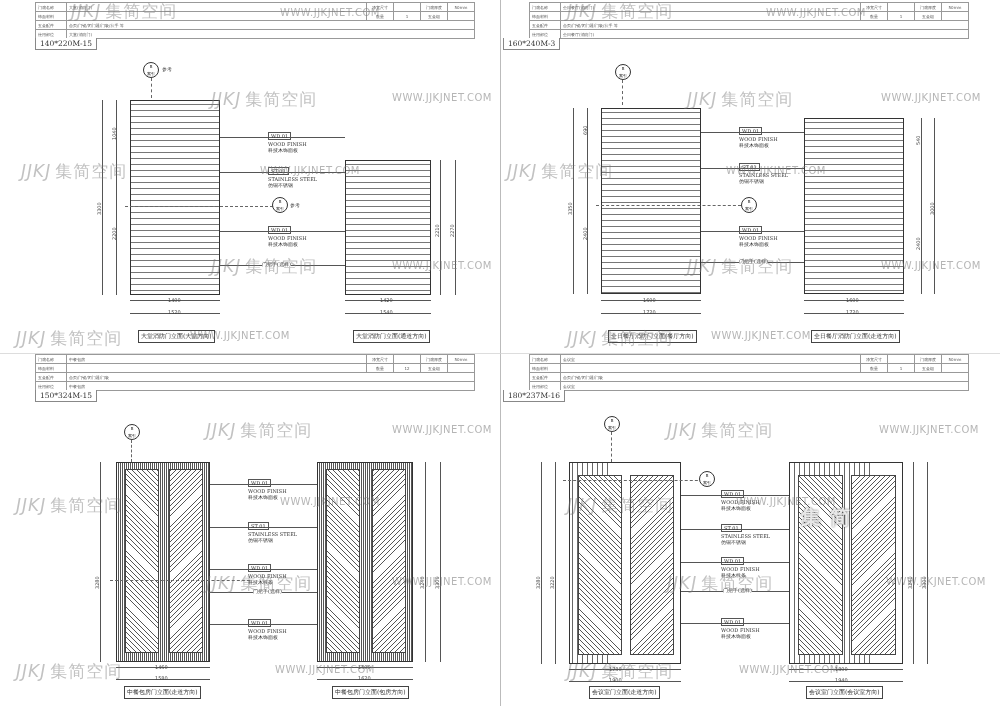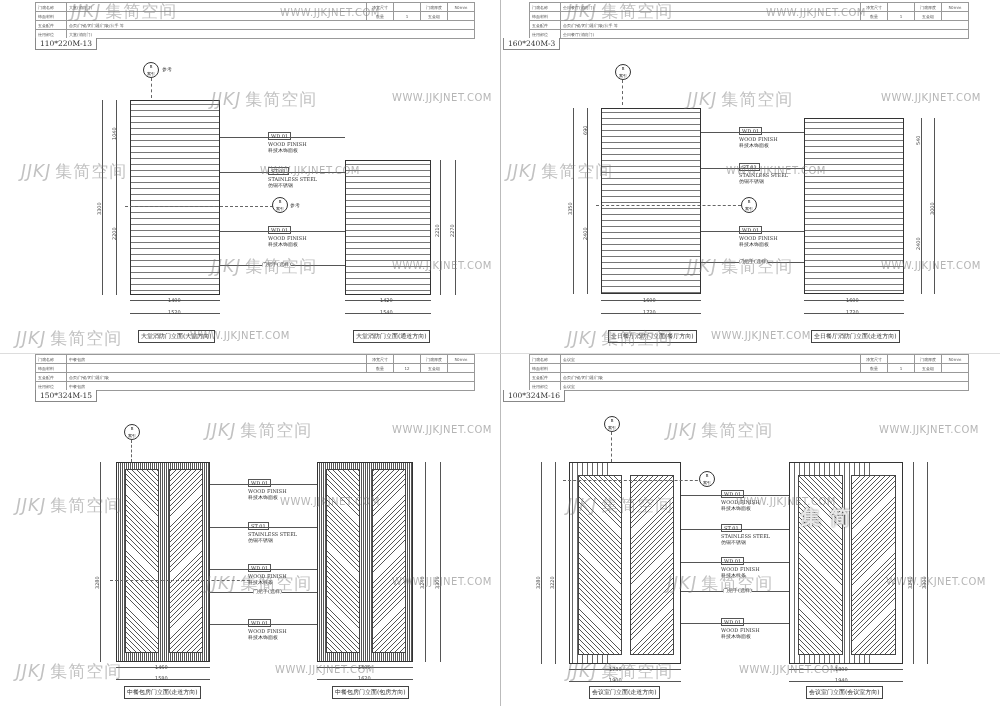--- a/index.html
+++ b/index.html
@@ -75,21 +75,21 @@
     <tr>
           <td class="lab">五金配件</td>
           <td colspan="5">合页/门锁/闭门器/门吸/拉手 等</td>
         </tr>
     <tr>
           <td class="lab">使用部位</td>
           <td colspan="5">大堂(消防门)</td>
         </tr>
   </tbody>
     </table>
-  <div class="code">110*220M-13</div>
+  <div class="code">140*220M-15</div>
 
   <div class="marker" style="left:143px;top:62px;"><span>B</span><br><span>索引</span></div>
   <div class="marker-lab" style="left:162px;top:66px;">参考</div>
   <div class="axislinev" style="left:151px;top:78px;height:20px;"></div>
 
   <div class="door" style="left:130px;top:100px;width:90px;height:195px;"></div>
   <div class="door" style="left:345px;top:160px;width:86px;height:135px;"></div>
 
   <div class="dimv" style="left:102px;top:100px;height:195px;"></div>
   <div class="dimv" style="left:116px;top:100px;height:195px;"></div>
@@ -323,21 +323,21 @@
     <tr>
           <td class="lab">五金配件</td>
           <td colspan="5">合页/门锁/闭门器/门吸</td>
         </tr>
     <tr>
           <td class="lab">使用部位</td>
           <td colspan="5">会议室</td>
         </tr>
   </tbody>
     </table>
-  <div class="code" style="top:36px;">100*324M-16</div>
+  <div class="code" style="top:36px;">180*237M-16</div>
 
   <div class="marker" style="left:103px;top:62px;"><span>B</span><br><span>索引</span></div>
   <div class="axislinev" style="left:110px;top:78px;height:30px;"></div>
 
   <div class="door" style="left:68px;top:108px;width:112px;height:202px;background:repeating-linear-gradient(90deg,#fff 0 2px,#666 2px 2.5px);">
     <div class="leaf l" style="left:8px;top:12px;width:44px;"></div>
     <div class="leaf r" style="left:60px;top:12px;width:44px;"></div>
   </div>
   <div class="door" style="left:288px;top:108px;width:114px;height:202px;background:repeating-linear-gradient(90deg,#fff 0 2px,#666 2px 2.5px);">
     <div class="leaf l" style="left:8px;top:12px;width:45px;"></div>

